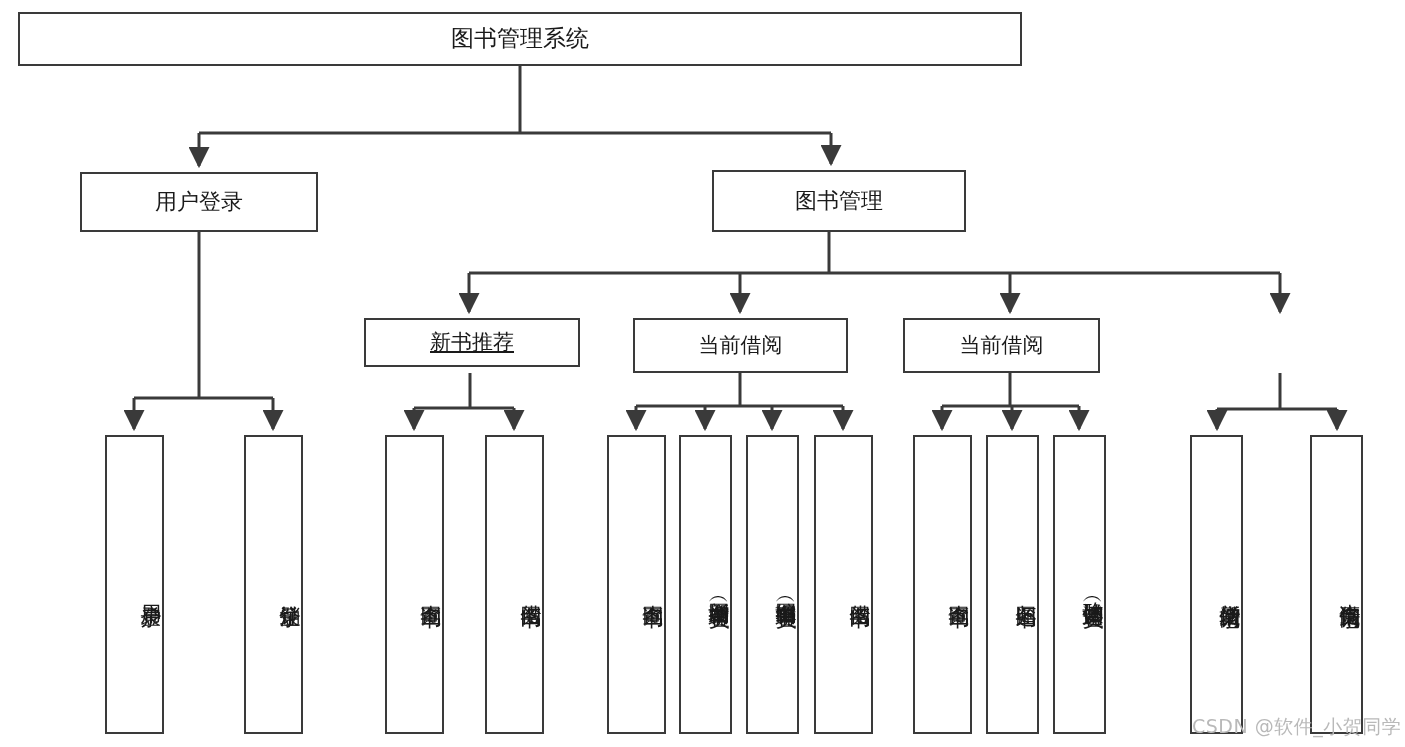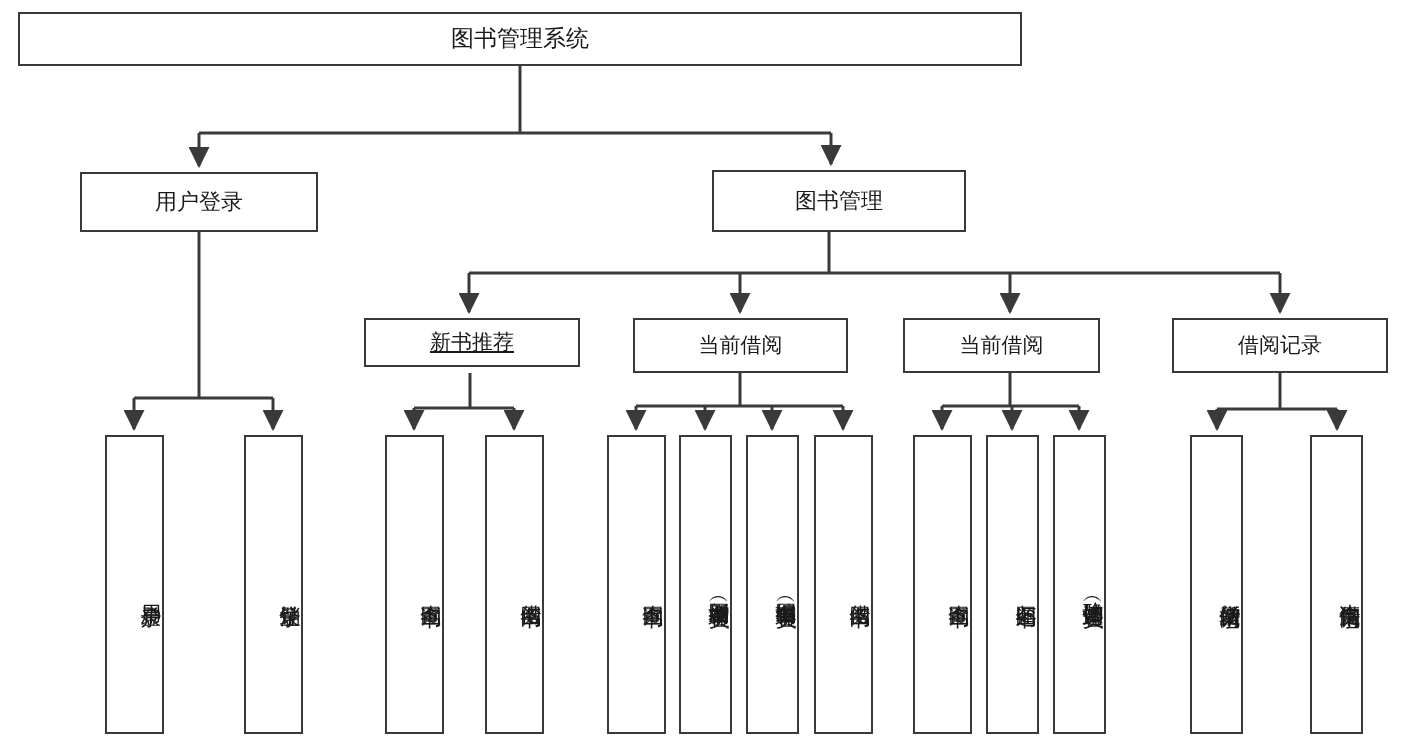--- a/index.html
+++ b/index.html
@@ -114,30 +114,30 @@
   </svg>
 
   <div class="node horizontal lvl-root" id="node-root" style="left: 18px; top: 12px; width: 1004px; height: 54px;">图书管理系统</div>
 
   <div class="node horizontal lvl-one" id="node-l1-0" style="left: 80px; top: 172px; width: 238px; height: 60px;">用户登录</div>
   <div class="node horizontal lvl-one" id="node-l1-1" style="left: 712px; top: 170px; width: 254px; height: 62px;">图书管理</div>
 
   <div class="node horizontal lvl-two" id="node-l2-0" style="left: 364px; top: 318px; width: 216px; height: 49px; text-decoration: underline;">新书推荐</div>
   <div class="node horizontal lvl-two" id="node-l2-1" style="left: 633px; top: 318px; width: 215px; height: 55px;">当前借阅</div>
   <div class="node horizontal lvl-two" id="node-l2-2" style="left: 903px; top: 318px; width: 197px; height: 55px;">当前借阅</div>
-  <div class="node horizontal lvl-two" id="node-l2-3" style="left: 1172px; top: 318px; width: 216px; height: 55px;">借阅记录</div>
 
   <div class="node vertical lvl-leaf" id="leaf-0" style="left: 105px; top: 435px; width: 59px; height: 299px;">用户登录</div>
   <div class="node vertical lvl-leaf" id="leaf-1" style="left: 244px; top: 435px; width: 59px; height: 299px;">注销登录</div>
   <div class="node vertical lvl-leaf" id="leaf-2" style="left: 385px; top: 435px; width: 59px; height: 299px;">查询图书</div>
   <div class="node vertical lvl-leaf" id="leaf-3" style="left: 485px; top: 435px; width: 59px; height: 299px;">借阅图书</div>
   <div class="node vertical lvl-leaf" id="leaf-4" style="left: 607px; top: 435px; width: 59px; height: 299px;">查询图书</div>
   <div class="node vertical lvl-leaf" id="leaf-5" style="left: 679px; top: 435px; width: 53px; height: 299px;">新增图书（管理员）</div>
   <div class="node vertical lvl-leaf" id="leaf-6" style="left: 746px; top: 435px; width: 53px; height: 299px;">编辑图书（管理员）</div>
   <div class="node vertical lvl-leaf" id="leaf-7" style="left: 814px; top: 435px; width: 59px; height: 299px;">借阅图书</div>
   <div class="node vertical lvl-leaf" id="leaf-8" style="left: 913px; top: 435px; width: 59px; height: 299px;">查询图书</div>
   <div class="node vertical lvl-leaf" id="leaf-9" style="left: 986px; top: 435px; width: 53px; height: 299px;">归还图书</div>
   <div class="node vertical lvl-leaf" id="leaf-10" style="left: 1053px; top: 435px; width: 53px; height: 299px;">确认归还（管理员）</div>
   <div class="node vertical lvl-leaf" id="leaf-11" style="left: 1190px; top: 435px; width: 53px; height: 299px;">新增借阅记录</div>
   <div class="node vertical lvl-leaf" id="leaf-12" style="left: 1310px; top: 435px; width: 53px; height: 299px;">查询借阅记录</div>
 
+  <div class="watermark" id="watermark" style="left: 1192px; top: 714px;">CSDN @软件_小贺同学</div>
 
 </div>
 
 </body></html>

